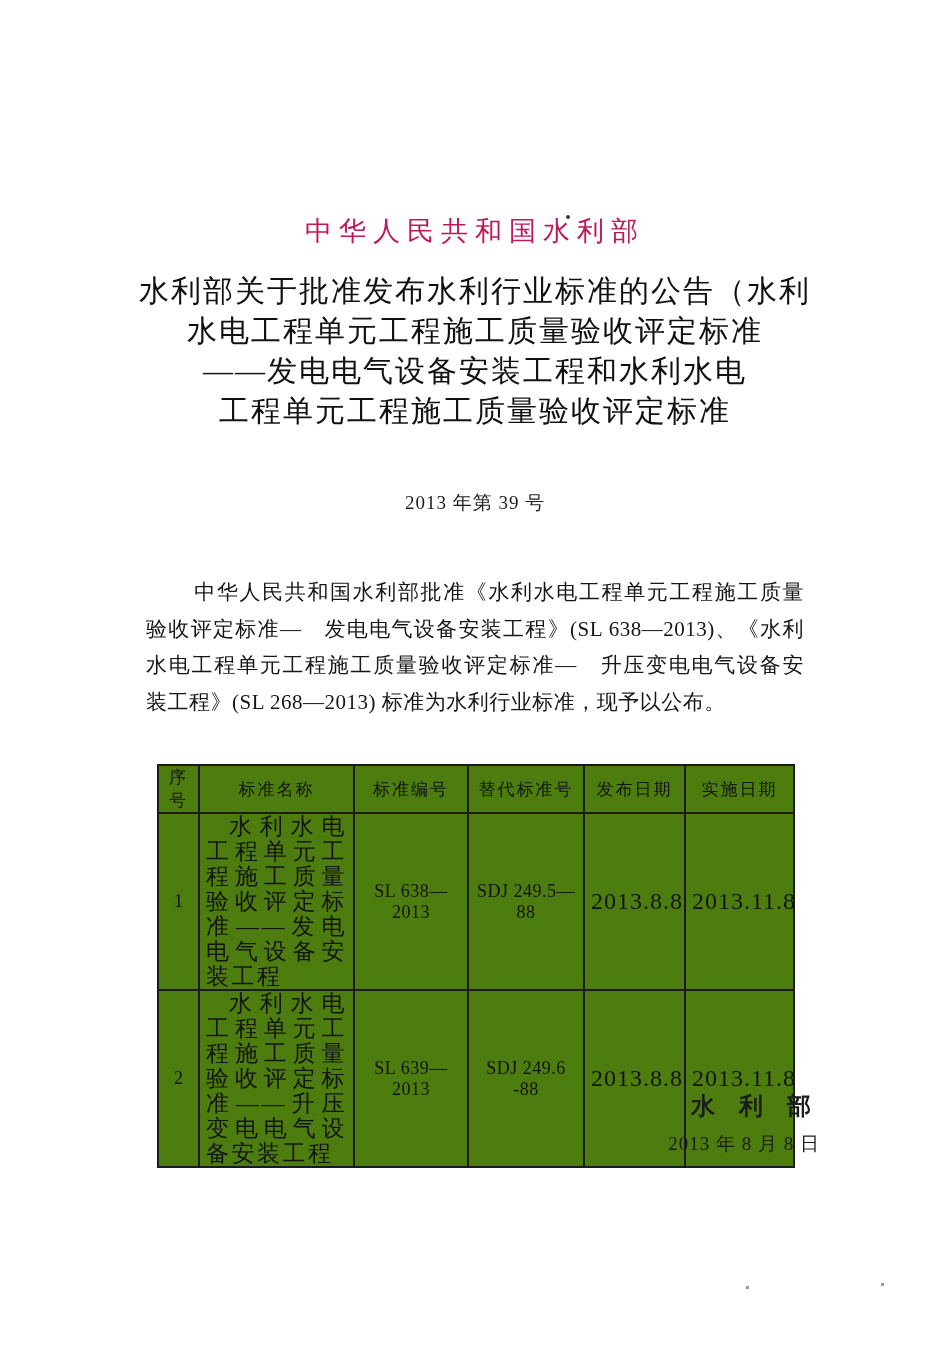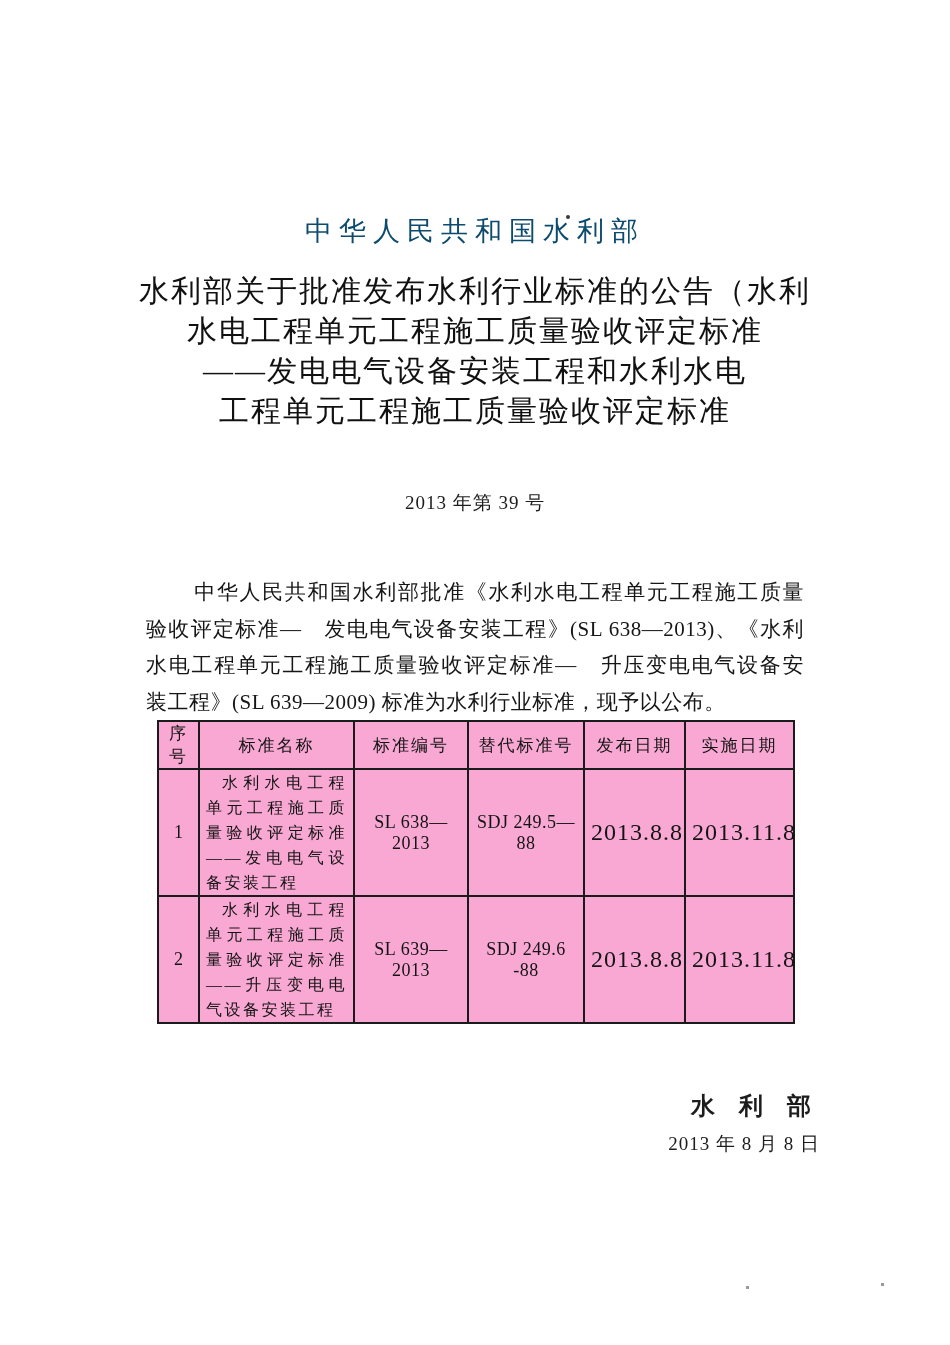--- a/index.html
+++ b/index.html
@@ -11,21 +11,21 @@
     color: #1c1c1c;
     overflow: hidden;
   }
   .page { position: absolute; inset: 0; }
 
   .org-title {
     position: absolute; top: 213px; left: 0; right: 0;
     text-align: center;
     font-size: 27px; letter-spacing: 7px;
     font-weight: 500;
-    color: #0c4a6e;
+    color: #be185d;
   }
   .scan-dot {
     position: absolute; top: 215px; left: 566px;
     width: 4px; height: 4px; border-radius: 50%;
     background: #3a3a3a;
   }
 
   .announcement-heading {
     position: absolute; top: 271px; left: 0; right: 0;
     text-align: center;
@@ -44,45 +44,45 @@
     position: absolute; top: 574px; left: 146px; width: 658px;
     font-size: 21px; line-height: 36.5px;
     letter-spacing: 0.5px;
     color: #161616;
   }
   .body-line { text-align: justify; text-align-last: justify; }
   .body-line.first { text-indent: 2.3em; }
   .body-line.last { text-align-last: left; }
 
   table.standards {
-    position: absolute; top: 720px; left: 157px;
+    position: absolute; top: 764px; left: 157px;
     border-collapse: collapse;
     table-layout: fixed;
     width: 636px;
-    background: #f9a8d4;
+    background: #4d7c0f;
   }
   table.standards td, table.standards th {
     border: 2px solid #1b1b1b;
     padding: 0 6px;
     font-weight: normal;
     color: #141414;
   }
   tr.head-row { height: 38px; }
   tr.head-row th {
     font-size: 17px; letter-spacing: 2px;
     text-align: center; vertical-align: middle;
   }
   tr.data-row { height: 125px; }
   td.cell-index {
     text-align: center; vertical-align: middle;
     font-size: 18px;
   }
   td.cell-name {
     vertical-align: middle;
-    font-size: 16px; line-height: 25px;
+    font-size: 23px; line-height: 25px;
     letter-spacing: 2.5px;
     text-align: justify; text-justify: inter-character;
     text-indent: 1em;
     padding: 0 8px;
     font-family: Liberation Serif, serif;
   }
   td.cell-code, td.cell-replaces {
     text-align: center; vertical-align: middle;
     font-size: 18px; letter-spacing: 0.5px;
     padding: 0 2px;
@@ -117,21 +117,21 @@
     <div>——发电电气设备安装工程和水利水电</div>
     <div>工程单元工程施工质量验收评定标准</div>
   </div>
 
   <div class="doc-number">2013 年第 39 号</div>
 
   <div class="body-text">
     <div class="body-line first">中华人民共和国水利部批准《水利水电工程单元工程施工质量</div>
     <div class="body-line">验收评定标准—　发电电气设备安装工程》(SL 638—2013)、《水利</div>
     <div class="body-line">水电工程单元工程施工质量验收评定标准—　升压变电电气设备安</div>
-    <div class="body-line last">装工程》(SL 639—2009) 标准为水利行业标准，现予以公布。</div>
+    <div class="body-line last">装工程》(SL 268—2013) 标准为水利行业标准，现予以公布。</div>
   </div>
 
   <table class="standards">
     <colgroup>
       <col style="width:41px">
         <col style="width:155px">
         <col style="width:114px">
       <col style="width:116px">
         <col style="width:101px">
         <col style="width:109px">

